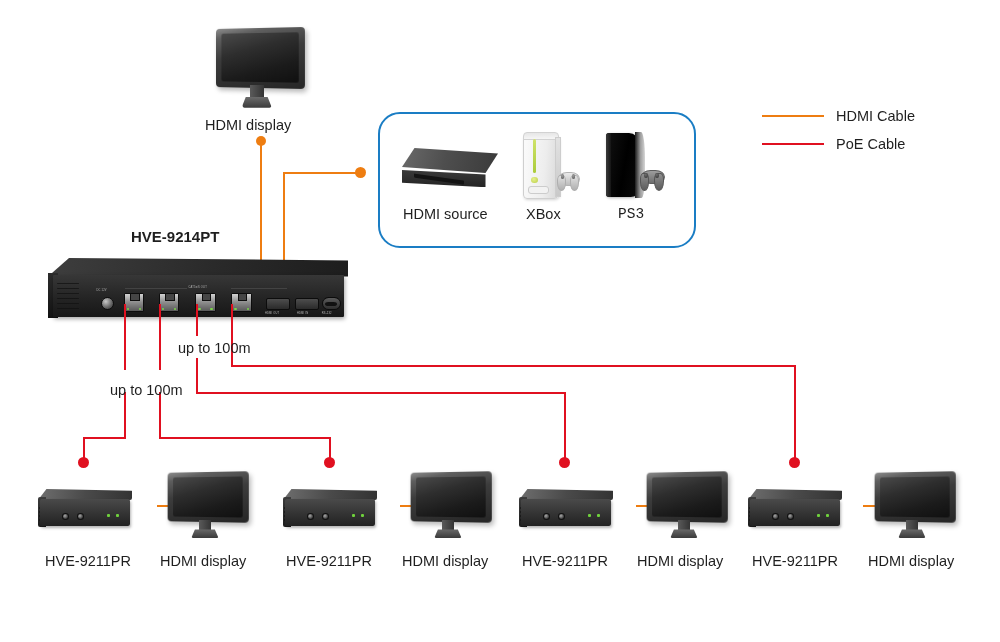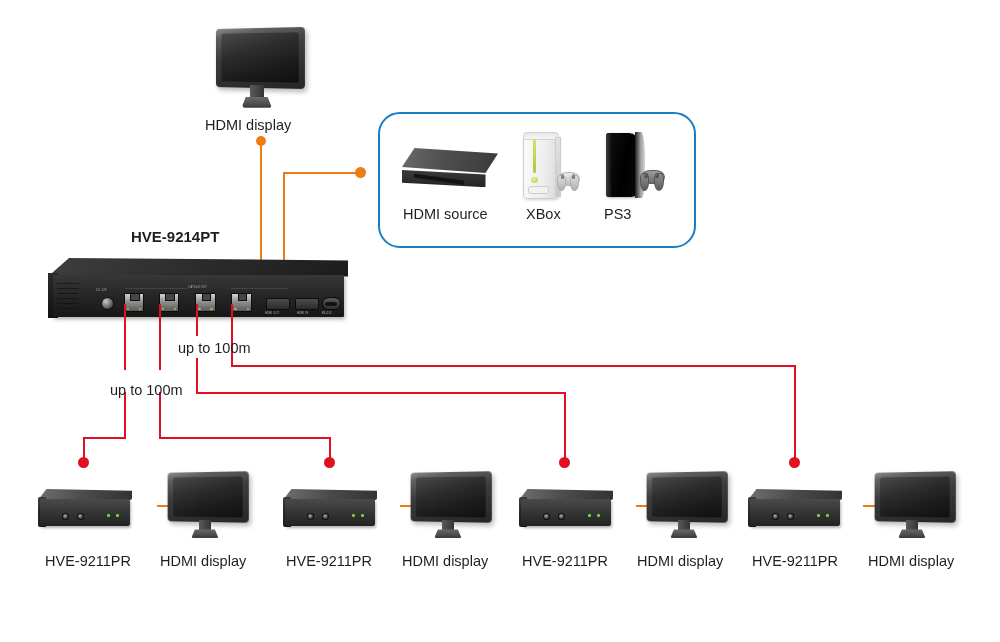--- a/index.html
+++ b/index.html
@@ -196,22 +196,32 @@
     <div class="curve"></div>
     <div class="spine"></div>
     <div class="pad">
       <div class="shell"></div>
       <div class="grip" style="left:2%;"></div>
       <div class="grip" style="right:2%;"></div>
       <div class="stick" style="left:20%;"></div>
       <div class="stick" style="right:20%;"></div>
     </div>
   </div>
-  <div class="lbl" style="left:604px;top:207px;">PS3</div>
-
+  <div class="lbl" style="left:618px;top:207px;font-family:Liberation Mono, monospace;">PS3</div>
+
+  <div class="legend" style="left:762px;top:102px;width:200px;height:50px;">
+    <div class="row" style="left:0;top:6px;">
+      <span class="swatch orange"></span>
+      <span class="txt">HDMI Cable</span>
+    </div>
+    <div class="row" style="left:0;top:34px;">
+      <span class="swatch red"></span>
+      <span class="txt">PoE Cable</span>
+    </div>
+  </div>
 
   <div class="lbl bold" style="left:131px;top:229px;">HVE-9214PT</div>
 
   <div class="tx" style="left:48px;top:258px;width:300px;height:62px;">
     <div class="top"></div>
     <div class="side"></div>
     <div class="face">
 
       <div class="vent" style="left:4px;top:8px;width:22px;"></div>
       <div class="vent" style="left:4px;top:13px;width:22px;"></div>

